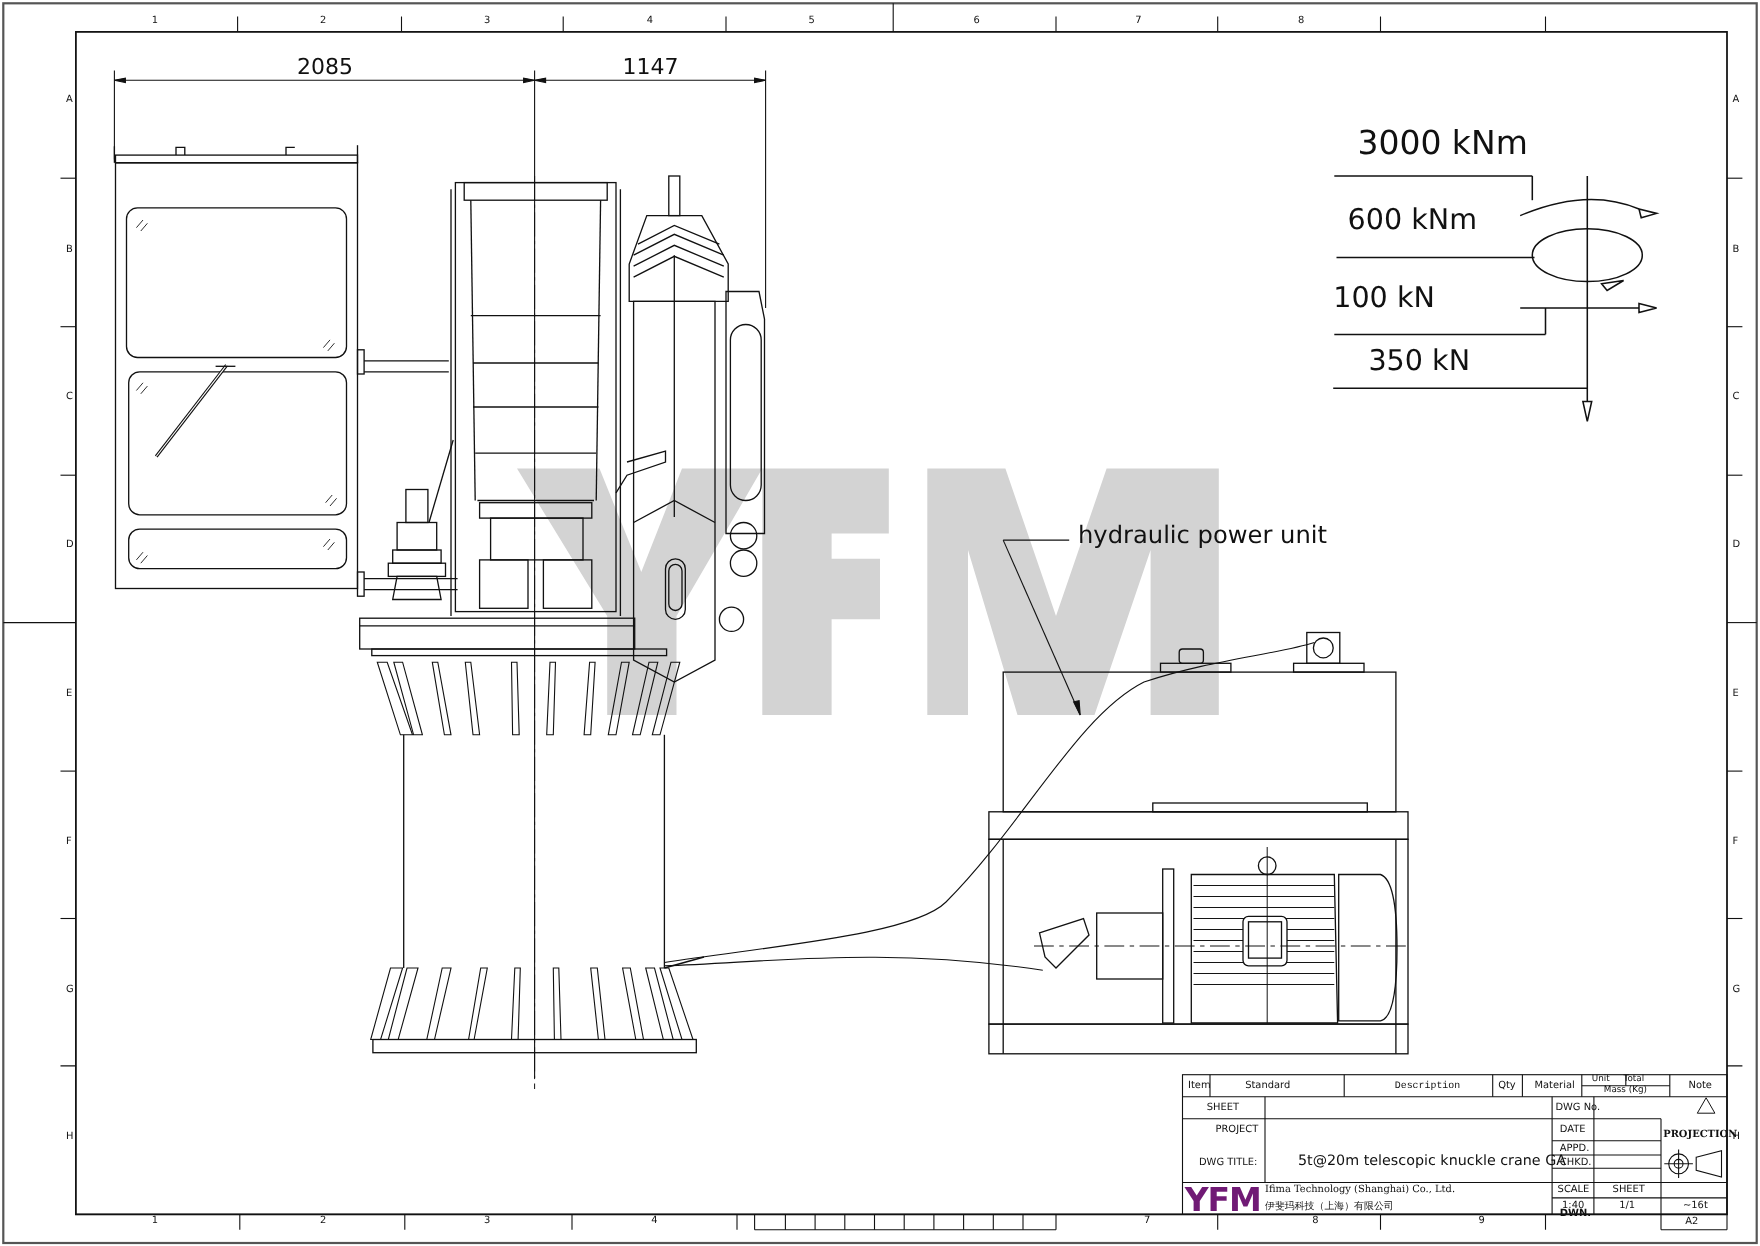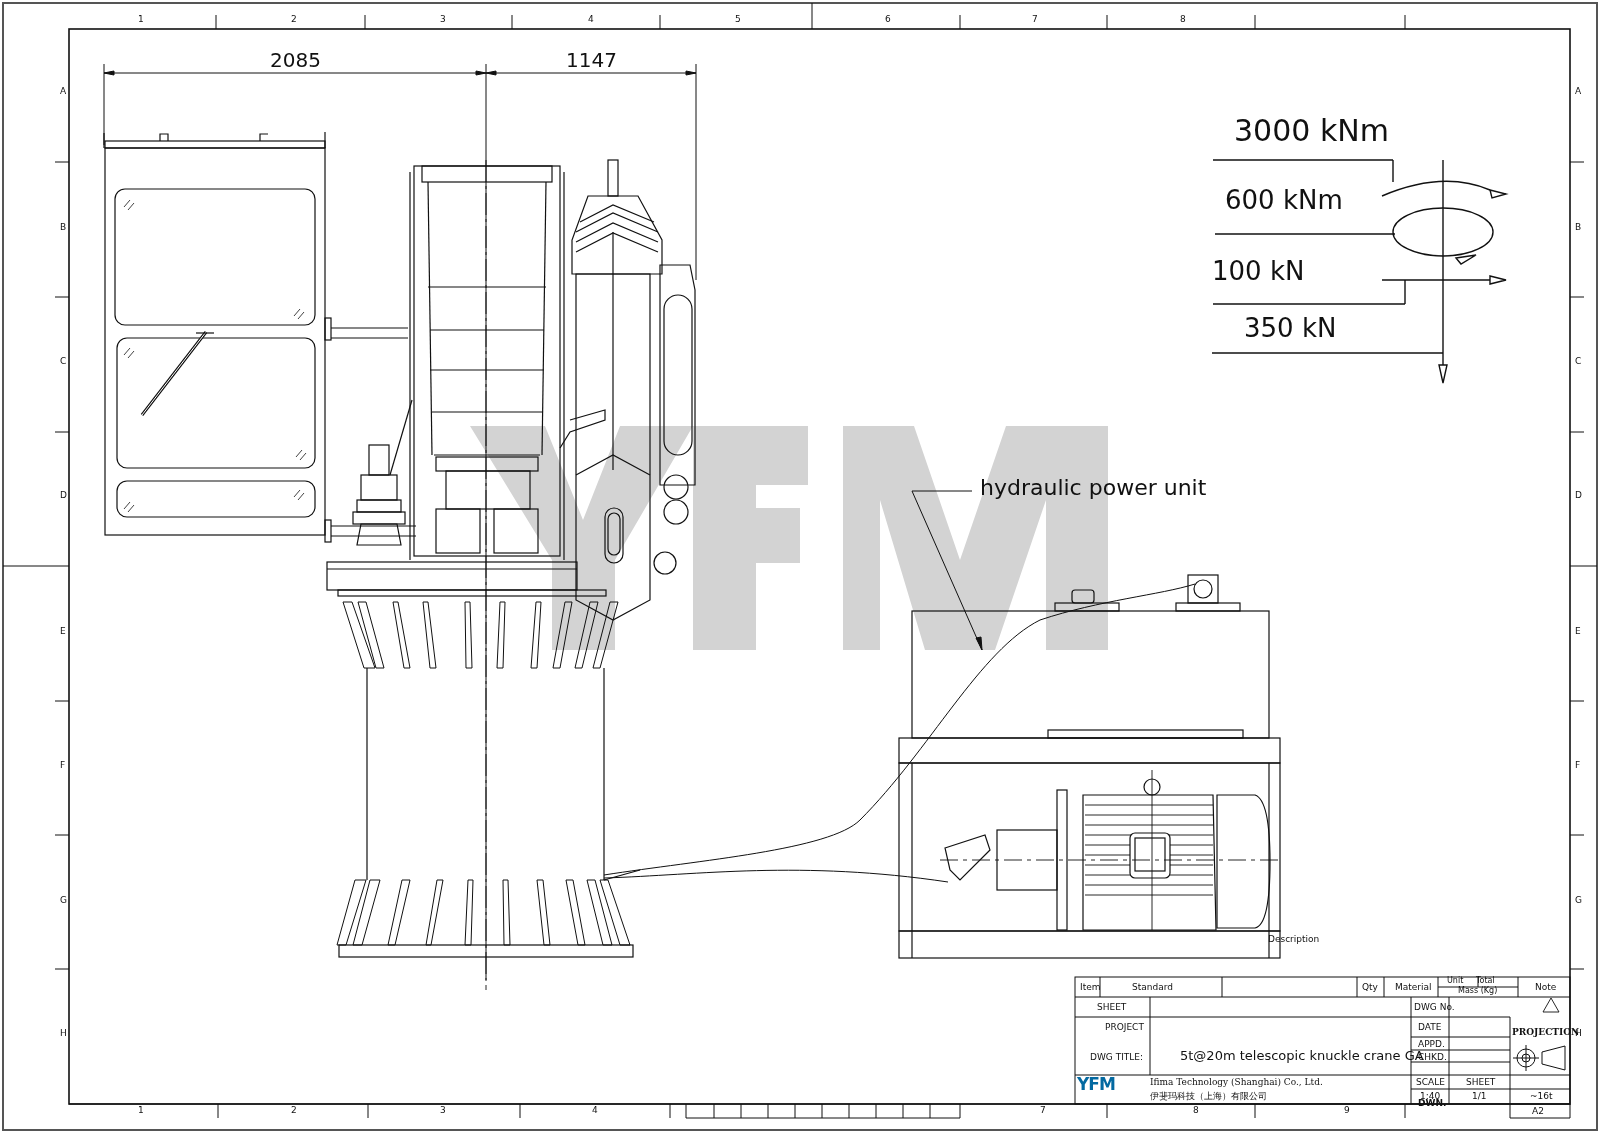--- a/index.html
+++ b/index.html
@@ -343,21 +343,21 @@
 
 <div class="tb" style="left:1222px;top:113px;font-size:30px;margin-left:12px;">3000  kNm</div>
 <div class="tb" style="left:1225px;top:185px;font-size:26px;">600  kNm</div>
 <div class="tb" style="left:1212px;top:256px;font-size:26px;">100  kN</div>
 <div class="tb" style="left:1216px;top:313px;font-size:26px;margin-left:28px;">350  kN</div>
 
 <div class="tb" style="left:980px;top:475px;font-size:22px;">hydraulic  power  unit</div>
 
 <div class="tb" style="left:1080px;top:982px;">Item</div>
 <div class="tb" style="left:1132px;top:982px;">Standard</div>
-<div class="tb" style="left:1268px;top:934px;">Description</div>
+<div class="tb" style="left:1268px;top:982px;font-family:Liberation Mono, monospace;">Description</div>
 <div class="tb" style="left:1362px;top:982px;">Qty</div>
 <div class="tb" style="left:1395px;top:982px;">Material</div>
 <div class="tb" style="left:1447px;top:976px;font-size:8px;">Unit</div>
 <div class="tb" style="left:1436px;top:976px;font-size:8px;margin-left:40px;">Total</div>
 <div class="tb" style="left:1458px;top:986px;font-size:8px;">Mass  (Kg)</div>
 <div class="tb" style="left:1535px;top:982px;">Note</div>
 
 <div class="tb" style="left:1097px;top:1002px;">SHEET</div>
 <div class="tb" style="left:1093px;top:1022px;margin-left:12px;">PROJECT</div>
 <div class="tb" style="left:1090px;top:1052px;">DWG TITLE:</div>
@@ -369,15 +369,15 @@
 <div class="tb" style="left:1418px;top:1052px;">CHKD.</div>
 <div class="tb" style="left:1418px;top:1098px;font-weight:bold;">DWN.</div>
 <div class="tb" style="left:1416px;top:1077px;">SCALE</div>
 <div class="tb" style="left:1466px;top:1077px;">SHEET</div>
 <div class="tb" style="left:1420px;top:1091px;">1:40</div>
 <div class="tb" style="left:1472px;top:1091px;">1/1</div>
 <div class="tb" style="left:1530px;top:1091px;">~16t</div>
 <div class="tb" style="left:1532px;top:1106px;">A2</div>
 <div class="tb" style="left:1512px;top:1027px;font-weight:bold;font-size:9px;font-family:'DejaVu Serif',serif;">PROJECTION</div>
 
-<div class="tb" style="left:1077px;top:1074px;font-size:17px;font-weight:bold;color:#0369a1;letter-spacing:-1px;">YFM</div>
+<div class="tb" style="left:1077px;top:1074px;font-size:30px;font-weight:bold;color:#701a75;letter-spacing:-1px;">YFM</div>
 <div class="tb" style="left:1150px;top:1077px;font-size:9px;font-family:'DejaVu Serif',serif;">Ifima Technology (Shanghai) Co., Ltd.</div>
 <div class="tb" style="left:1150px;top:1090px;font-size:9px;">伊斐玛科技（上海）有限公司</div>
 
 </body></html>

